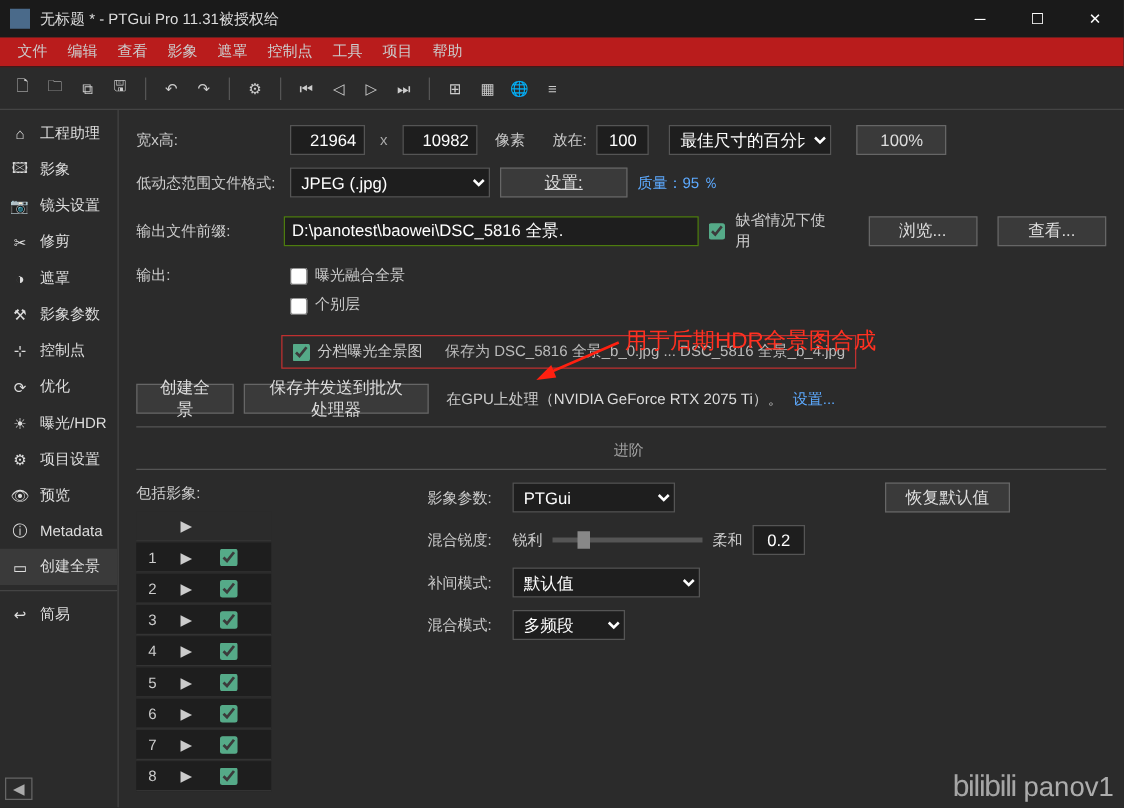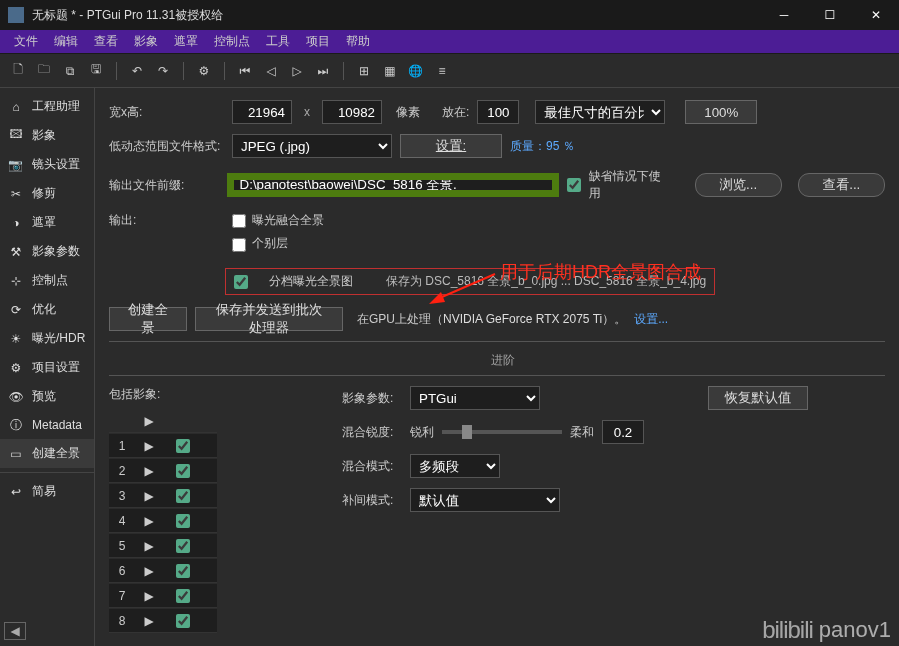--- a/index.html
+++ b/index.html
@@ -6,21 +6,21 @@
 body { background: #2b2b2b; color: #ccc; font-size: 12px; width: 899px; height: 646px; overflow: hidden; position: relative; }
 
 
 .titlebar { height: 30px; background: #1a1a1a; display: flex; align-items: center; padding: 0 0 0 8px; }
 .titlebar-icon { width: 16px; height: 16px; background: #4a6a8a; margin-right: 8px; }
 .titlebar-text { flex: 1; color: #ddd; font-size: 12px; }
 .win-controls { display: flex; }
 .win-btn { width: 46px; height: 30px; display: flex; align-items: center; justify-content: center; color: #fff; }
 
 
-.menubar { height: 24px; background: #4c1d95; display: flex; align-items: flex-start; padding: 0 6px; border-bottom: 1px solid #1a1a1a; }
+.menubar { height: 24px; background: #b91c1c; display: flex; align-items: flex-start; padding: 0 6px; border-bottom: 1px solid #1a1a1a; }
 .menu-item { padding: 3px 8px; color: #ccc; }
 
 
 .toolbar { height: 34px; background: #2b2b2b; display: flex; align-items: center; padding: 0 6px; gap: 2px; border-bottom: 1px solid #444; }
 .tb-btn { width: 24px; height: 24px; display: flex; align-items: center; justify-content: center; color: #ccc; }
 .tb-sep { width: 1px; height: 18px; background: #555; margin: 0 6px; }
 
 
 .main { display: flex; height: calc(100% - 88px); }
 .sidebar { width: 95px; background: #2b2b2b; border-right: 1px solid #444; overflow-y: auto; padding-top: 4px; }
@@ -29,33 +29,33 @@
 .sb-icon { width: 16px; height: 16px; display: flex; align-items: center; justify-content: center; }
 .sb-divider { height: 1px; background: #444; margin: 4px 0; }
 
 .content { flex: 1; padding: 12px 14px; overflow: hidden; position: relative; }
 
 .row { display: flex; align-items: center; margin-bottom: 10px; gap: 8px; }
 .label { width: 115px; color: #ccc; }
 .label-narrow { width: 60px; color: #ccc; }
 
 input[type=text].field { background: #1e1e1e; border: 1px solid #555; color: #fff; padding: 4px 6px; height: 24px; }
-input[type=text].field.highlight { border: 7px solid #4d7c0f; }
+input[type=text].field.highlight { border: 1px solid #4d7c0f; }
 .w60 { width: 60px; text-align: right; }
 .w40 { width: 42px; text-align: center; }
 
 select.sel { background: #1e1e1e; border: 1px solid #555; color: #fff; padding: 2px 4px; height: 24px; }
 .btn { background: #3a3a3a; border: 1px solid #666; color: #ddd; padding: 4px 14px; height: 24px; display: inline-flex; align-items: center; justify-content: center; }
-.btn-wide { width: 90px; border-radius: 11px; }
+.btn-wide { width: 90px; }
 
 .x-sep { color: #aaa; padding: 0 4px; }
 .link { color: #5daaff; cursor: pointer; }
 .chk { width: 14px; height: 14px; accent-color: #5a8; }
 
-.output-box { border: 1px solid #c03030; padding: 4px 8px; margin-left: 116px; display: inline-flex; align-items: center; gap: 21px; }
+.output-box { border: 1px solid #c03030; padding: 4px 8px; margin-left: 116px; display: inline-flex; align-items: center; gap: 6px; }
 
 .annotation { position: absolute; color: #ff3020; font-size: 18px; font-weight: 500; }
 .arrow-svg { position: absolute; pointer-events: none; }
 
 .divider-h { height: 1px; background: #555; margin: 10px 0; }
 .section-title { color: #a3a3a3; font-weight: normal; margin-left: 12px; text-align: center; }
 .imglist-left { width: 108px; }
 .imgrow { display: flex; height: 24px; align-items: center; background: #1e1e1e; border-bottom: 1px solid #333; margin-bottom: 1px; }
 .imgrow.header { background: #2b2b2b; }
 .imgcell-num { width: 26px; text-align: center; color: #ccc; }
@@ -332,26 +332,26 @@
         <div class="row">
           <div class="label-narrow">混合锐度:</div>
           <span>锐利</span>
           <div class="slider">
               <div class="slider-thumb"></div>
             </div>
           <span>柔和</span>
           <input type="text" class="field w40" value="0.2" style="">
         </div>
         <div class="row">
+          <div class="label-narrow">补间模式:</div>
+          <select class="sel" style="width:150px"><option>默认值</option></select>
+        </div>
+        <div class="row">
           <div class="label-narrow">混合模式:</div>
           <select class="sel" style="width:90px"><option>多频段</option></select>
-        </div>
-        <div class="row">
-          <div class="label-narrow">补间模式:</div>
-          <select class="sel" style="width:150px"><option>默认值</option></select>
         </div>
       </div>
     </div>
 
   </div>
 </div>
 
 <div class="collapse-btn">◀</div>
 
 <div class="watermark">

